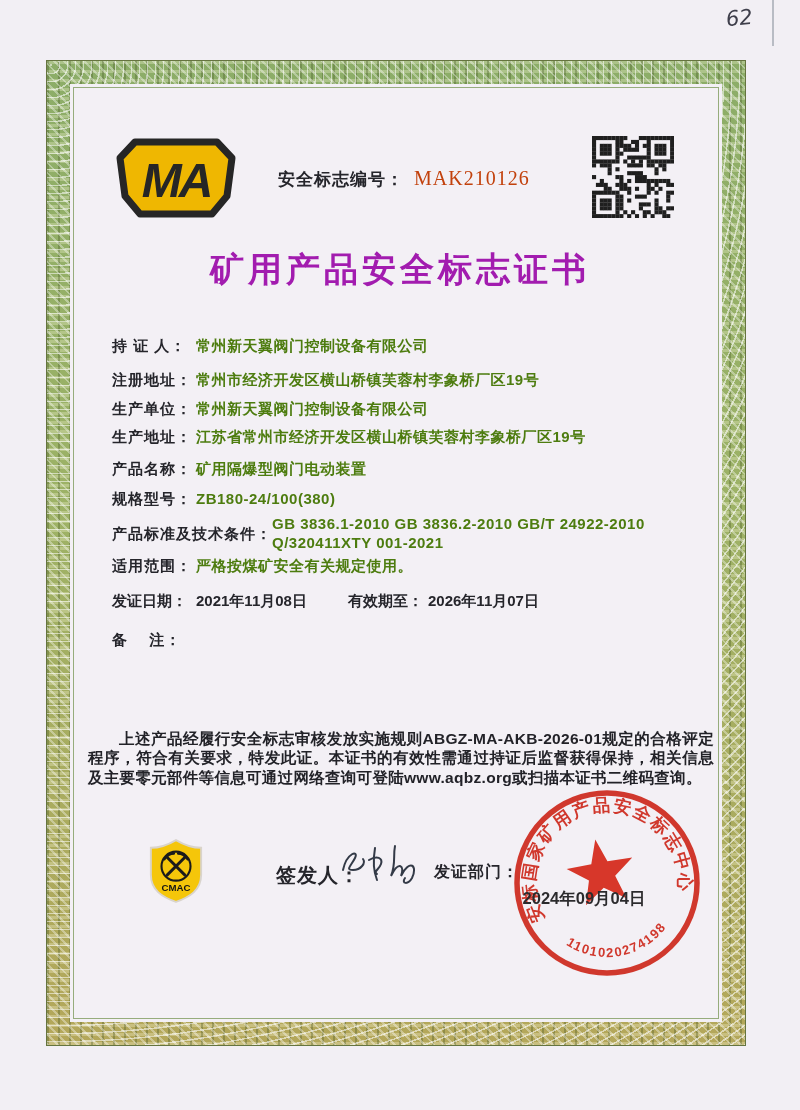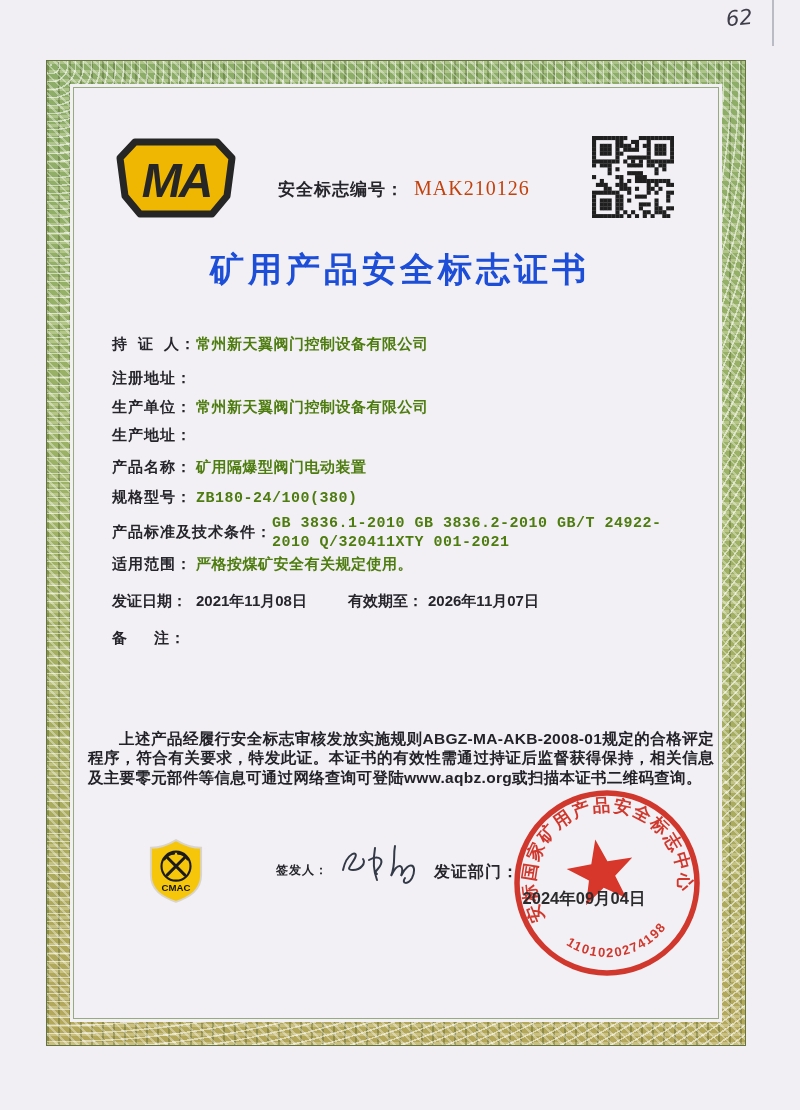--- a/index.html
+++ b/index.html
@@ -23,42 +23,42 @@
       repeating-linear-gradient(90deg, rgba(59,76,27,.30) 0 2px, rgba(59,76,27,0) 2px 11px),
       repeating-linear-gradient(0deg, rgba(255,252,225,.28) 0 3px, rgba(255,252,225,0) 3px 9px),
       linear-gradient(180deg,#8cad68 0%,#9db266 45%,#b4a75a 100%);
   }
   .frame-inner{
     position:absolute;left:26px;top:26px;right:26px;bottom:26px;
     background:#f3f0f5;border:1px solid #96ac7c;outline:3px solid #f3f0f5;
   }
   
   .ma-logo{position:absolute;left:116px;top:138px;}
-  .mark-no{position:absolute;left:278px;top:167px;display:flex;align-items:baseline;gap:10px;margin-top:10px;}
+  .mark-no{position:absolute;left:278px;top:167px;display:flex;align-items:baseline;gap:10px;}
   .mark-no .lbl{font-size:17px;font-weight:bold;letter-spacing:1px;}
   .mark-no .val{font-family:"Liberation Serif",serif;font-size:20px;letter-spacing:1px;color:#c2410c;}
   .qr{position:absolute;left:592px;top:136px;}
   
   .cert-title{position:absolute;left:0;right:0;top:247px;text-align:center;
-    font-size:34px;font-weight:900;letter-spacing:4px;color:#1d4ed8;}
-  
-  .row{position:absolute;left:112px;display:flex;font-size:15px;line-height:19px;font-family:Liberation Mono, monospace;}
+    font-size:34px;font-weight:900;letter-spacing:4px;color:#a21caf;}
+  
+  .row{position:absolute;left:112px;display:flex;font-size:15px;line-height:19px;}
   .row .lbl{font-weight:bold;white-space:nowrap;letter-spacing:1px;}
   .row .lbl.w84{width:84px;}
   .row .val{font-weight:bold;color:#4d7c0f;letter-spacing:.5px;}
   .row.std .lbl{padding-top:10px;}
   .row.std .val{width:420px;}
   .inline-pair{position:absolute;display:flex;font-size:15px;font-weight:bold;}
   
   .statement{position:absolute;left:88px;top:729px;width:626px;
     font-size:15.5px;line-height:19.4px;font-weight:700;letter-spacing:.3px;
     text-align:justify;text-indent:2em;color:#222228;}
   
   .cmac{position:absolute;left:147px;top:838px;}
-  .signer-label{position:absolute;left:276px;top:862px;font-size:12px;font-weight:bold;letter-spacing:1px;}
+  .signer-label{position:absolute;left:276px;top:862px;font-size:20px;font-weight:bold;letter-spacing:1px;}
   .signature{position:absolute;left:334px;top:840px;}
   .dept-label{position:absolute;left:434px;top:862px;font-size:16px;font-weight:bold;letter-spacing:1px;}
   .seal{position:absolute;left:505px;top:783px;mix-blend-mode:multiply;}
 </style>
 </head>
 <body>
 
 <div class="scan-line"></div>
 <div class="note-62">62</div>
 
@@ -303,27 +303,29 @@
   </svg>
 
 <div class="cert-title">矿用产品安全标志证书</div>
 
 <div class="row" style="top:336px">
   <span class="lbl w84">持 证 人：</span>
   <span class="val">常州新天翼阀门控制设备有限公司</span>
 </div>
 <div class="row" style="top:370px">
   <span class="lbl w84">注册地址：</span>
+  <span class="val">常州市经济开发区横山桥镇芙蓉村李象桥厂区19号</span>
 </div>
 <div class="row" style="top:399px">
   <span class="lbl w84">生产单位：</span>
   <span class="val">常州新天翼阀门控制设备有限公司</span>
 </div>
 <div class="row" style="top:427px">
   <span class="lbl w84">生产地址：</span>
+  <span class="val">江苏省常州市经济开发区横山桥镇芙蓉村李象桥厂区19号</span>
 </div>
 <div class="row" style="top:459px">
   <span class="lbl w84">产品名称：</span>
   <span class="val">矿用隔爆型阀门电动装置</span>
 </div>
 <div class="row" style="top:489px">
   <span class="lbl w84">规格型号：</span>
   <span class="val">ZB180-24/100(380)</span>
 </div>
 <div class="row std" style="top:514px">
@@ -341,21 +343,21 @@
 </div>
 <div class="inline-pair" style="left:348px;top:592px">
   <span style="width:80px">有效期至：</span>
   <span>2026年11月07日</span>
 </div>
 
 <div class="row" style="top:630px">
   <span class="lbl">备　 注：</span>
 </div>
 
-<div class="statement">上述产品经履行安全标志审核发放实施规则ABGZ-MA-AKB-2008-01规定的合格评定程序，符合有关要求，特发此证。本证书的有效性需通过持证后监督获得保持，相关信息及主要零元部件等信息可通过网络查询可登陆www.aqbz.org或扫描本证书二维码查询。</div>
+<div class="statement">上述产品经履行安全标志审核发放实施规则ABGZ-MA-AKB-2026-01规定的合格评定程序，符合有关要求，特发此证。本证书的有效性需通过持证后监督获得保持，相关信息及主要零元部件等信息可通过网络查询可登陆www.aqbz.org或扫描本证书二维码查询。</div>
 
 <svg class="cmac" width="58" height="66" viewBox="0 0 60 68">
   <path d="M30 2 C40 8 50 10 56 10 L56 38 C56 54 44 61 30 66 C16 61 4 54 4 38 L4 10 C10 10 20 8 30 2 Z" fill="#f5c60a" stroke="#d9d4cc" stroke-width="2"></path>
   <circle cx="30" cy="29" r="15" fill="none" stroke="#1b1b1b" stroke-width="2.2"></circle>
   <g stroke="#1b1b1b" stroke-width="3" stroke-linecap="round">
     <line x1="21" y1="38" x2="39" y2="20"></line>
     <line x1="21" y1="20" x2="39" y2="38"></line>
     <path d="M18 22 Q22 16 28 16" fill="none" stroke-width="2.2"></path>
     <path d="M32 16 Q38 16 42 22" fill="none" stroke-width="2.2"></path>
   </g>

